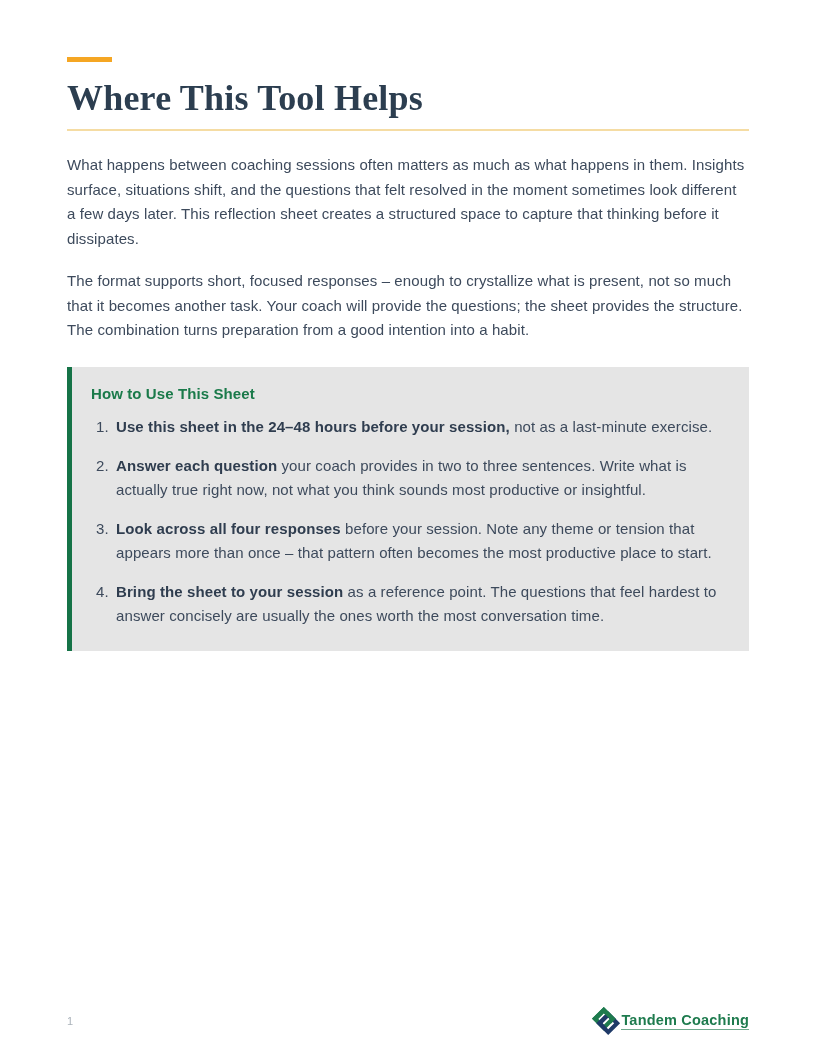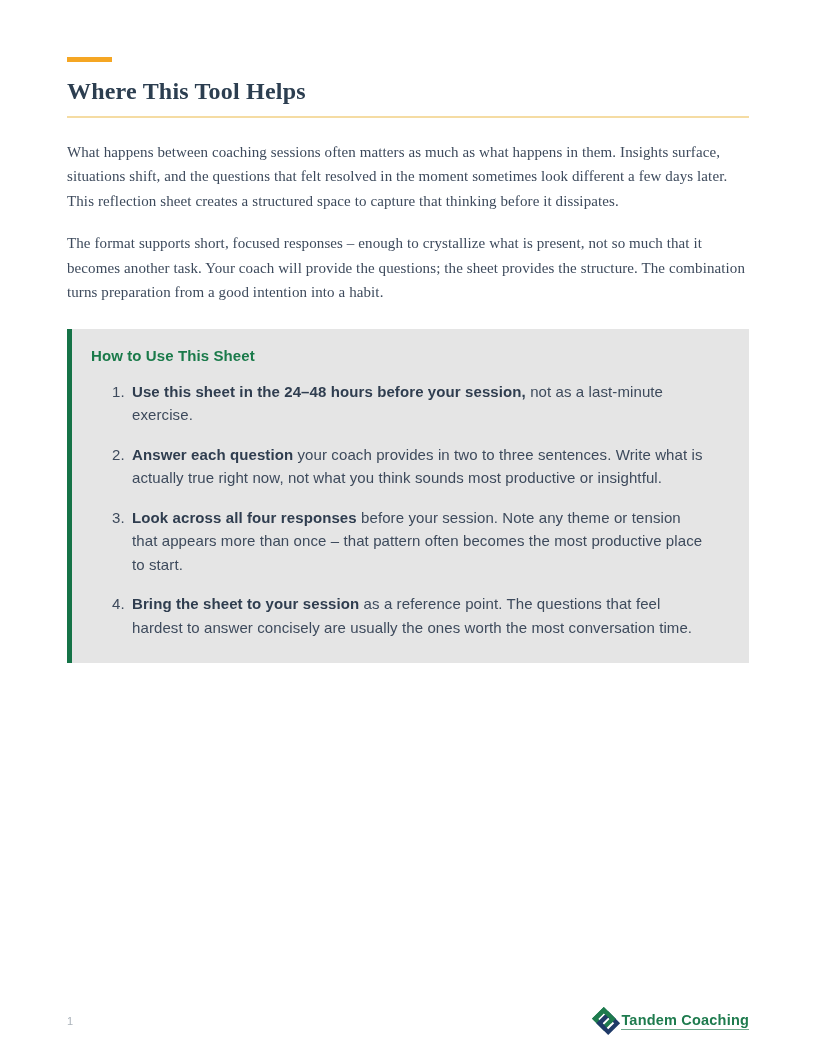--- a/index.html
+++ b/index.html
@@ -16,52 +16,51 @@
   }
   .accent-bar {
     width: 45px;
     height: 5px;
     background: #F5A623;
     margin-bottom: 16px;
   }
   h1.doc-title {
     font-family: "Liberation Serif", "DejaVu Serif", serif;
     font-weight: 700;
-    font-size: 24px;
+    font-size: 36px;
     line-height: 1.15;
     color: #2C3E50;
     letter-spacing: 0.2px;
     padding-bottom: 10px;
     border-bottom: 2px solid #F5DCA3;
     margin-bottom: 22px;
   }
   p.body-para {
     font-size: 15px;
     line-height: 24.5px;
     color: #3D4A5C;
     margin-bottom: 18px;
     letter-spacing: 0.1px;
-    font-family: Liberation Serif, serif;
   }
   .callout {
     margin-top: 24px;
     background: #e5e5e5;
     border-left: 5px solid #157347;
     padding: 18px 24px 8px 19px;
   }
   .callout h2 {
     font-size: 15px;
     font-weight: 700;
     color: #1A7A4A;
     margin-bottom: 13px;
     letter-spacing: 0.1px;
   }
   .callout ol {
     list-style: decimal;
-    margin: 16px;
+    margin: 0;
     padding-left: 22px;
   }
   .callout li {
     font-size: 15px;
     line-height: 23.5px;
     color: #3D4A5C;
     margin-bottom: 16px;
     padding-left: 3px;
     letter-spacing: 0.1px;
   }

